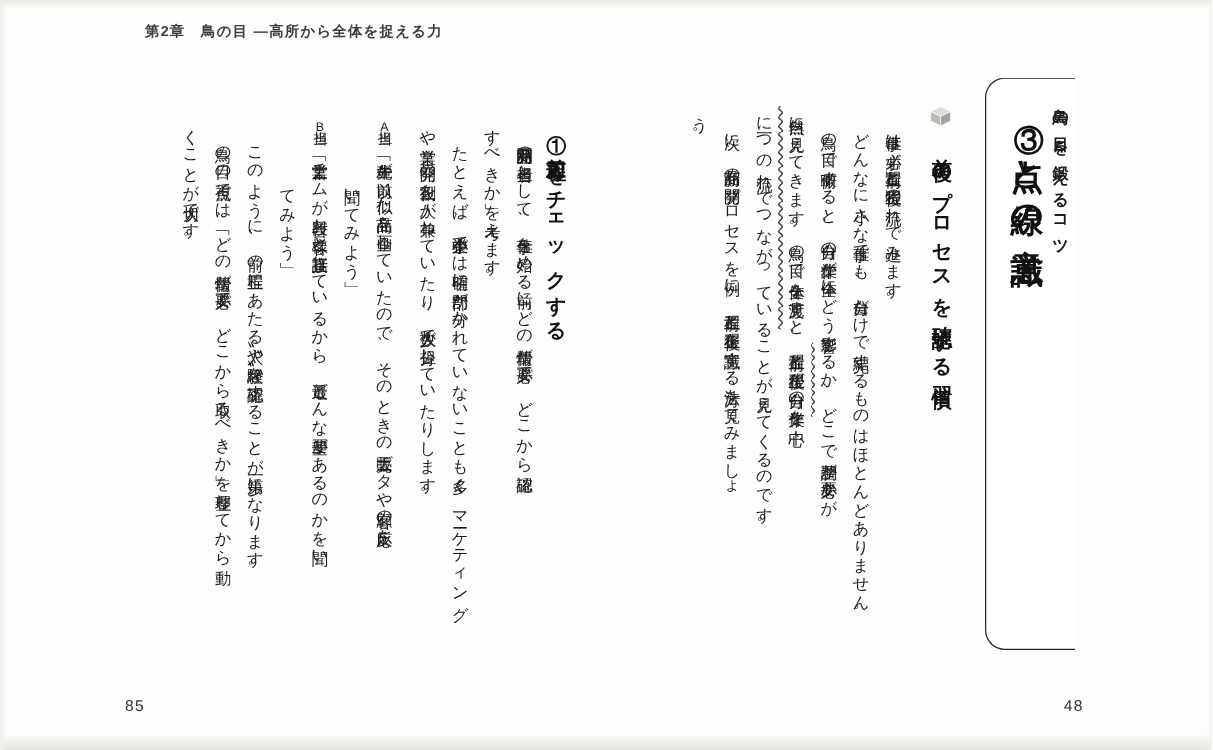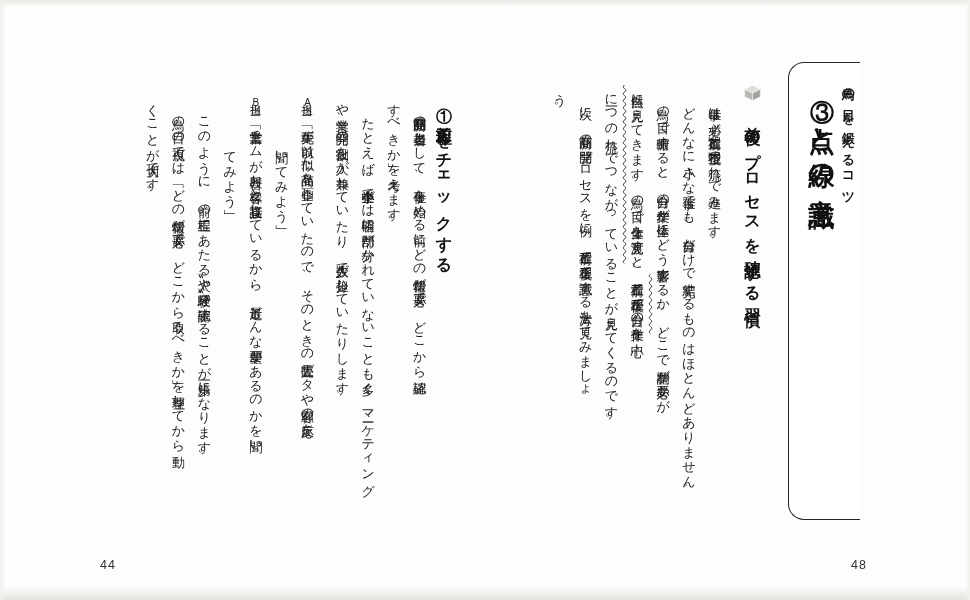--- a/index.html
+++ b/index.html
@@ -67,20 +67,21 @@
     font-family:"Liberation Sans", sans-serif;font-size:12.5px;color:#333;letter-spacing:1px;
   }
   .pn-left{left:100px;}
   .pn-right{left:851px;}
 </style>
 </head>
 <body>
 
 <div class="scan">
 
+  <div class="chapter-header">第2章　鳥の目 ―高所から全体を捉える力</div>
 
   <div class="tab">
     <div class="tab-sub">鳥の目を鍛えるコツ</div>
     <div class="tab-title"><span class="upright">③</span><span>点と線の意識</span></div>
   </div>
 
   <div class="colarea" id="p66" style="left:530px;top:85px;width:232px;height:480px;">
       <div class="vcol heading small" style="right: 0px;"><span class="cube"><svg width="17" height="16" viewBox="0 0 17 16" aria-hidden="true">
             <polygon points="8.5,0.4 16.4,4.3 8.5,8.2 0.6,4.3" fill="#dcdcd9" stroke="#ffffff" stroke-width="0.5"></polygon>
             <polygon points="0.6,4.3 8.5,8.2 8.5,15.6 0.6,11.7" fill="#b9b9b6" stroke="#ffffff" stroke-width="0.5"></polygon>
@@ -103,20 +104,20 @@
       <div class="vcol" style="right: 103.2px;"><span>や営業、開発の役割を一人が兼ねていたり、少人数で分担していたりします。</span></div>
       <div class="vcol" style="right: 138px;"><span class="label">担当</span><span class="label-letter">A</span><span>　</span><span>「先輩が以前、似た商品を企画していたので、そのときの販売データや顧客の反応を</span></div>
       <div class="vcol" style="right: 163.8px; top: 47px;"><span>聞いてみよう」</span></div>
       <div class="vcol" style="right: 189.6px;"><span class="label">担当</span><span class="label-letter">B</span><span>　</span><span>「営業チームが普段お客様と直接話しているから、最近どんな要望があるのかを聞い</span></div>
       <div class="vcol" style="right: 215.4px; top: 47px;"><span>てみよう」</span></div>
       <div class="vcol" style="right: 241.2px; text-indent: 1em;"><span>このように、前の工程にあたる〝人〟や〝経験〟を確認することが第一歩になります。</span></div>
       <div class="vcol" style="right: 267px; text-indent: 1em;"><span>鳥の目の視点では、「どの情報が必要で、どこから取るべきか」を整理してから動</span></div>
       <div class="vcol" style="right: 292.8px;"><span>くことが大切です。</span></div>
     </div>
 
-  <div class="page-number pn-left">44</div>
+  <div class="page-number pn-left">85</div>
   <div class="page-number pn-right">48</div>
 
   <div class="edge edge-top"></div>
   <div class="edge edge-bottom"></div>
   <div class="edge edge-left"></div>
   <div class="edge edge-right"></div>
 </div>
 
 </body></html>

